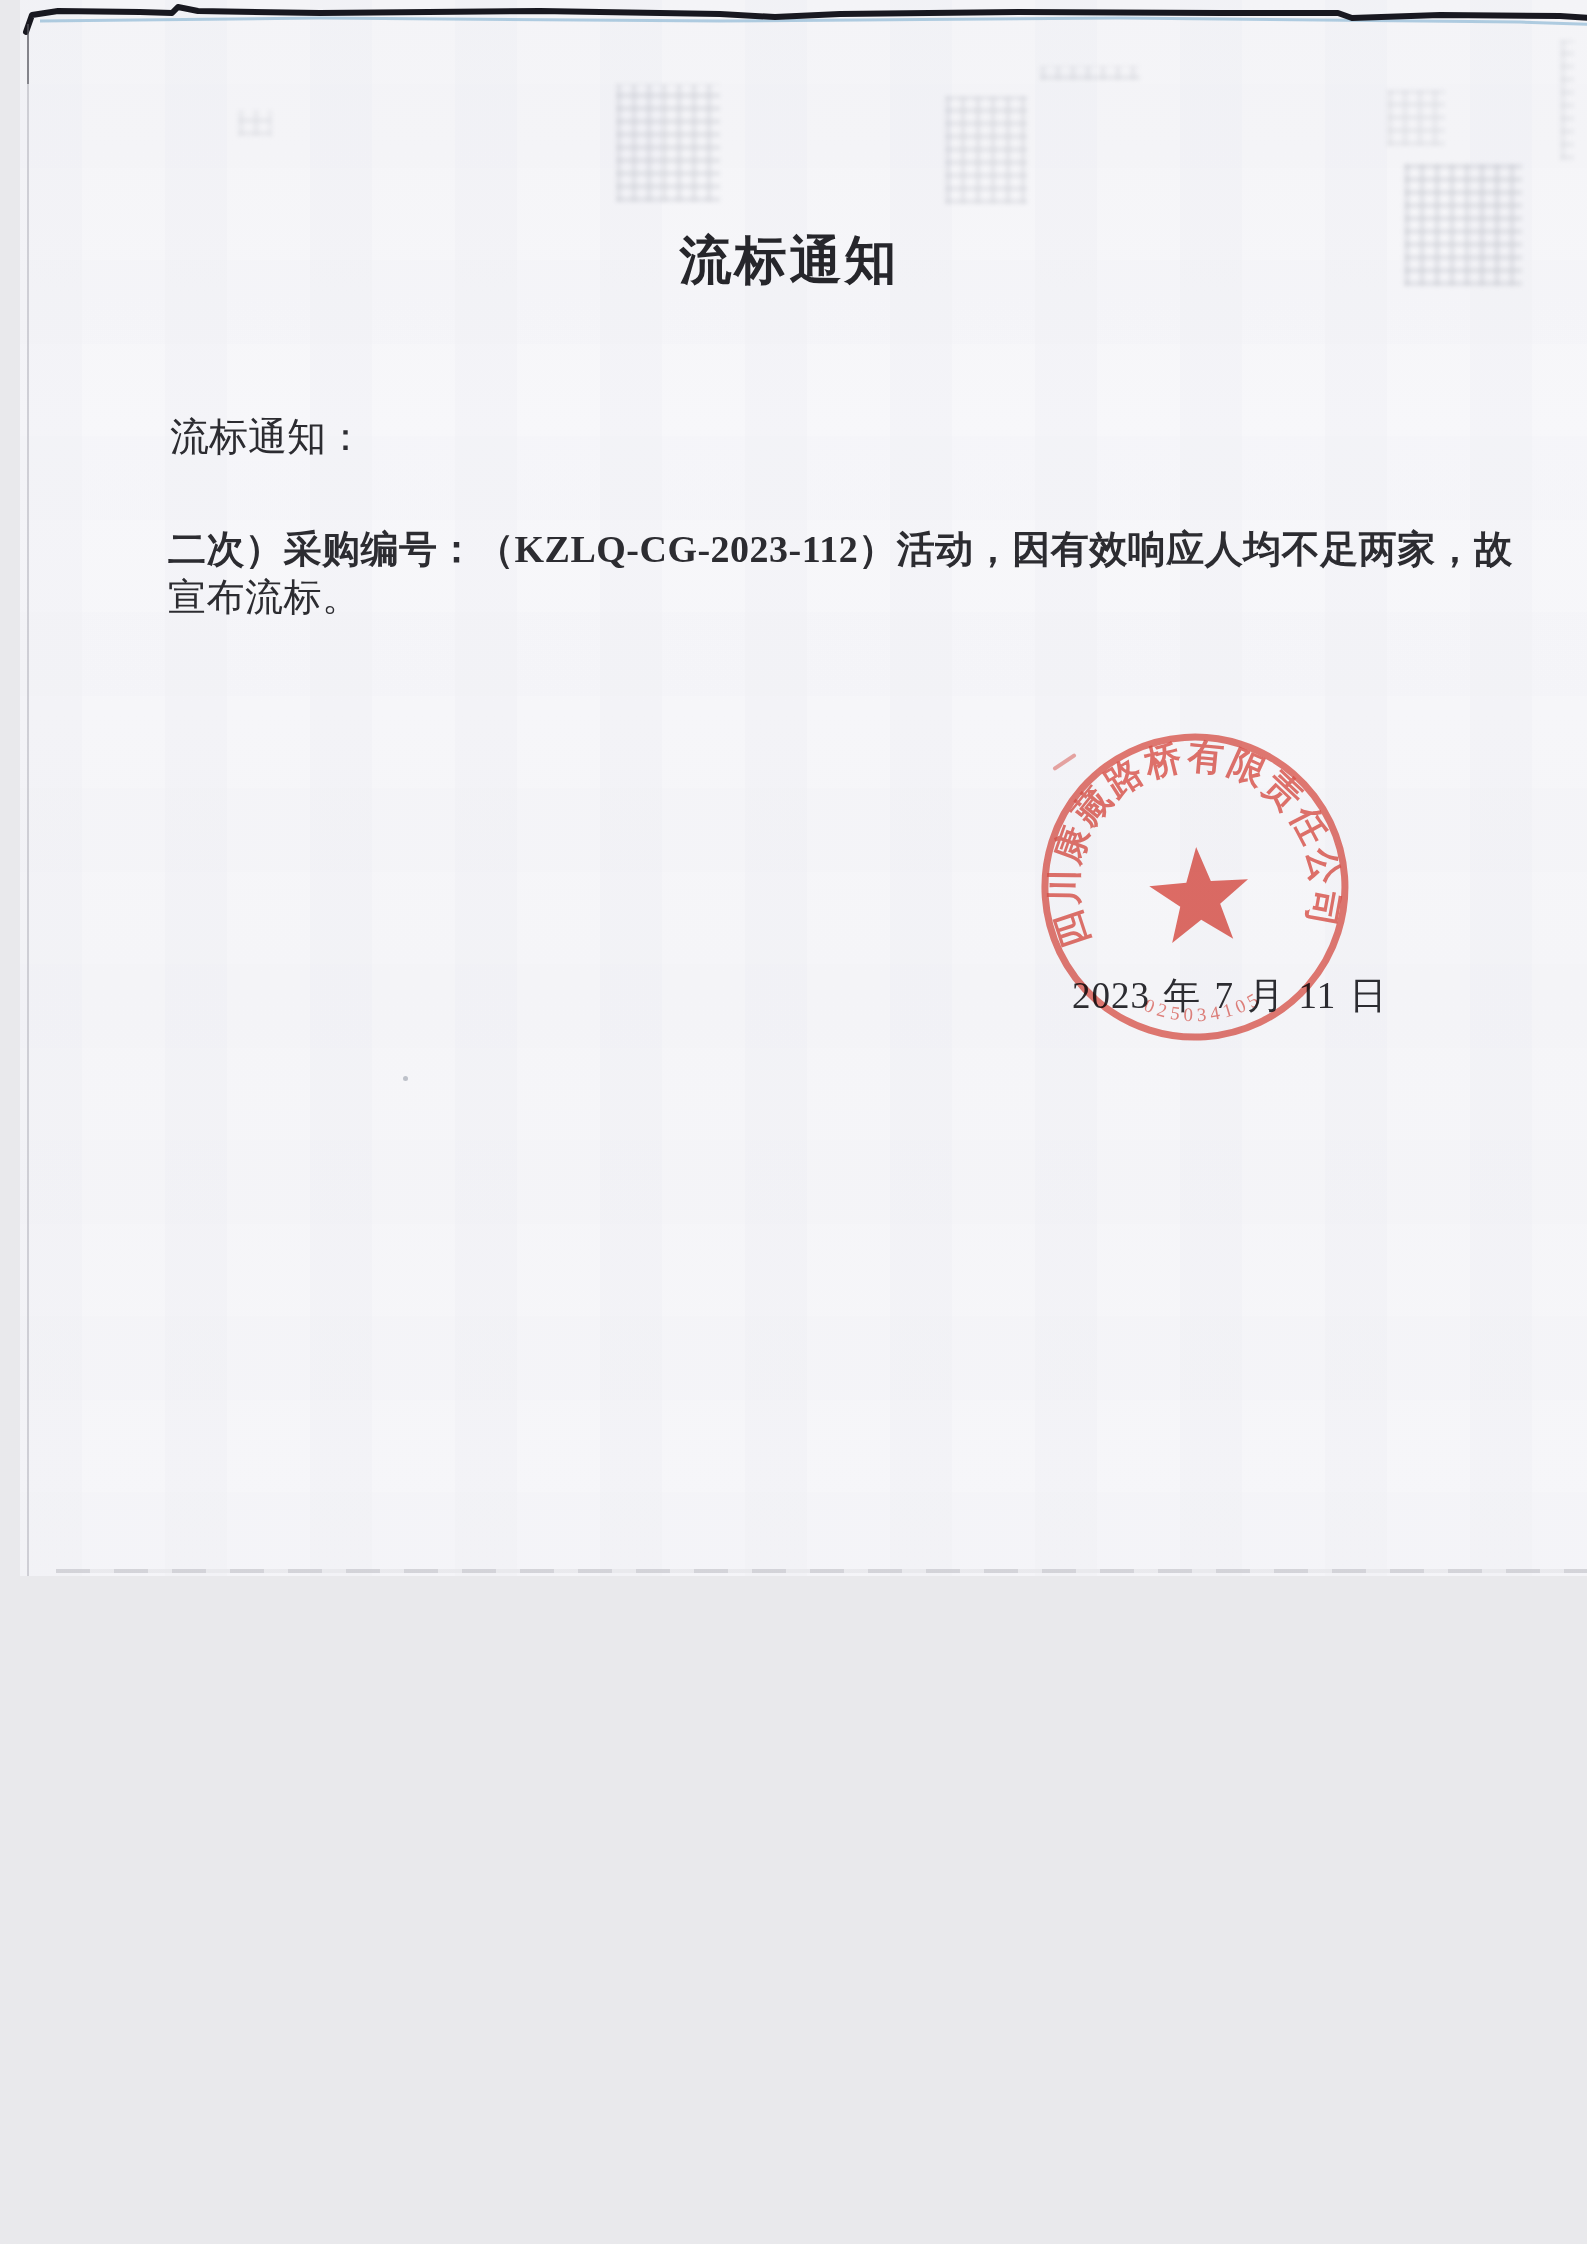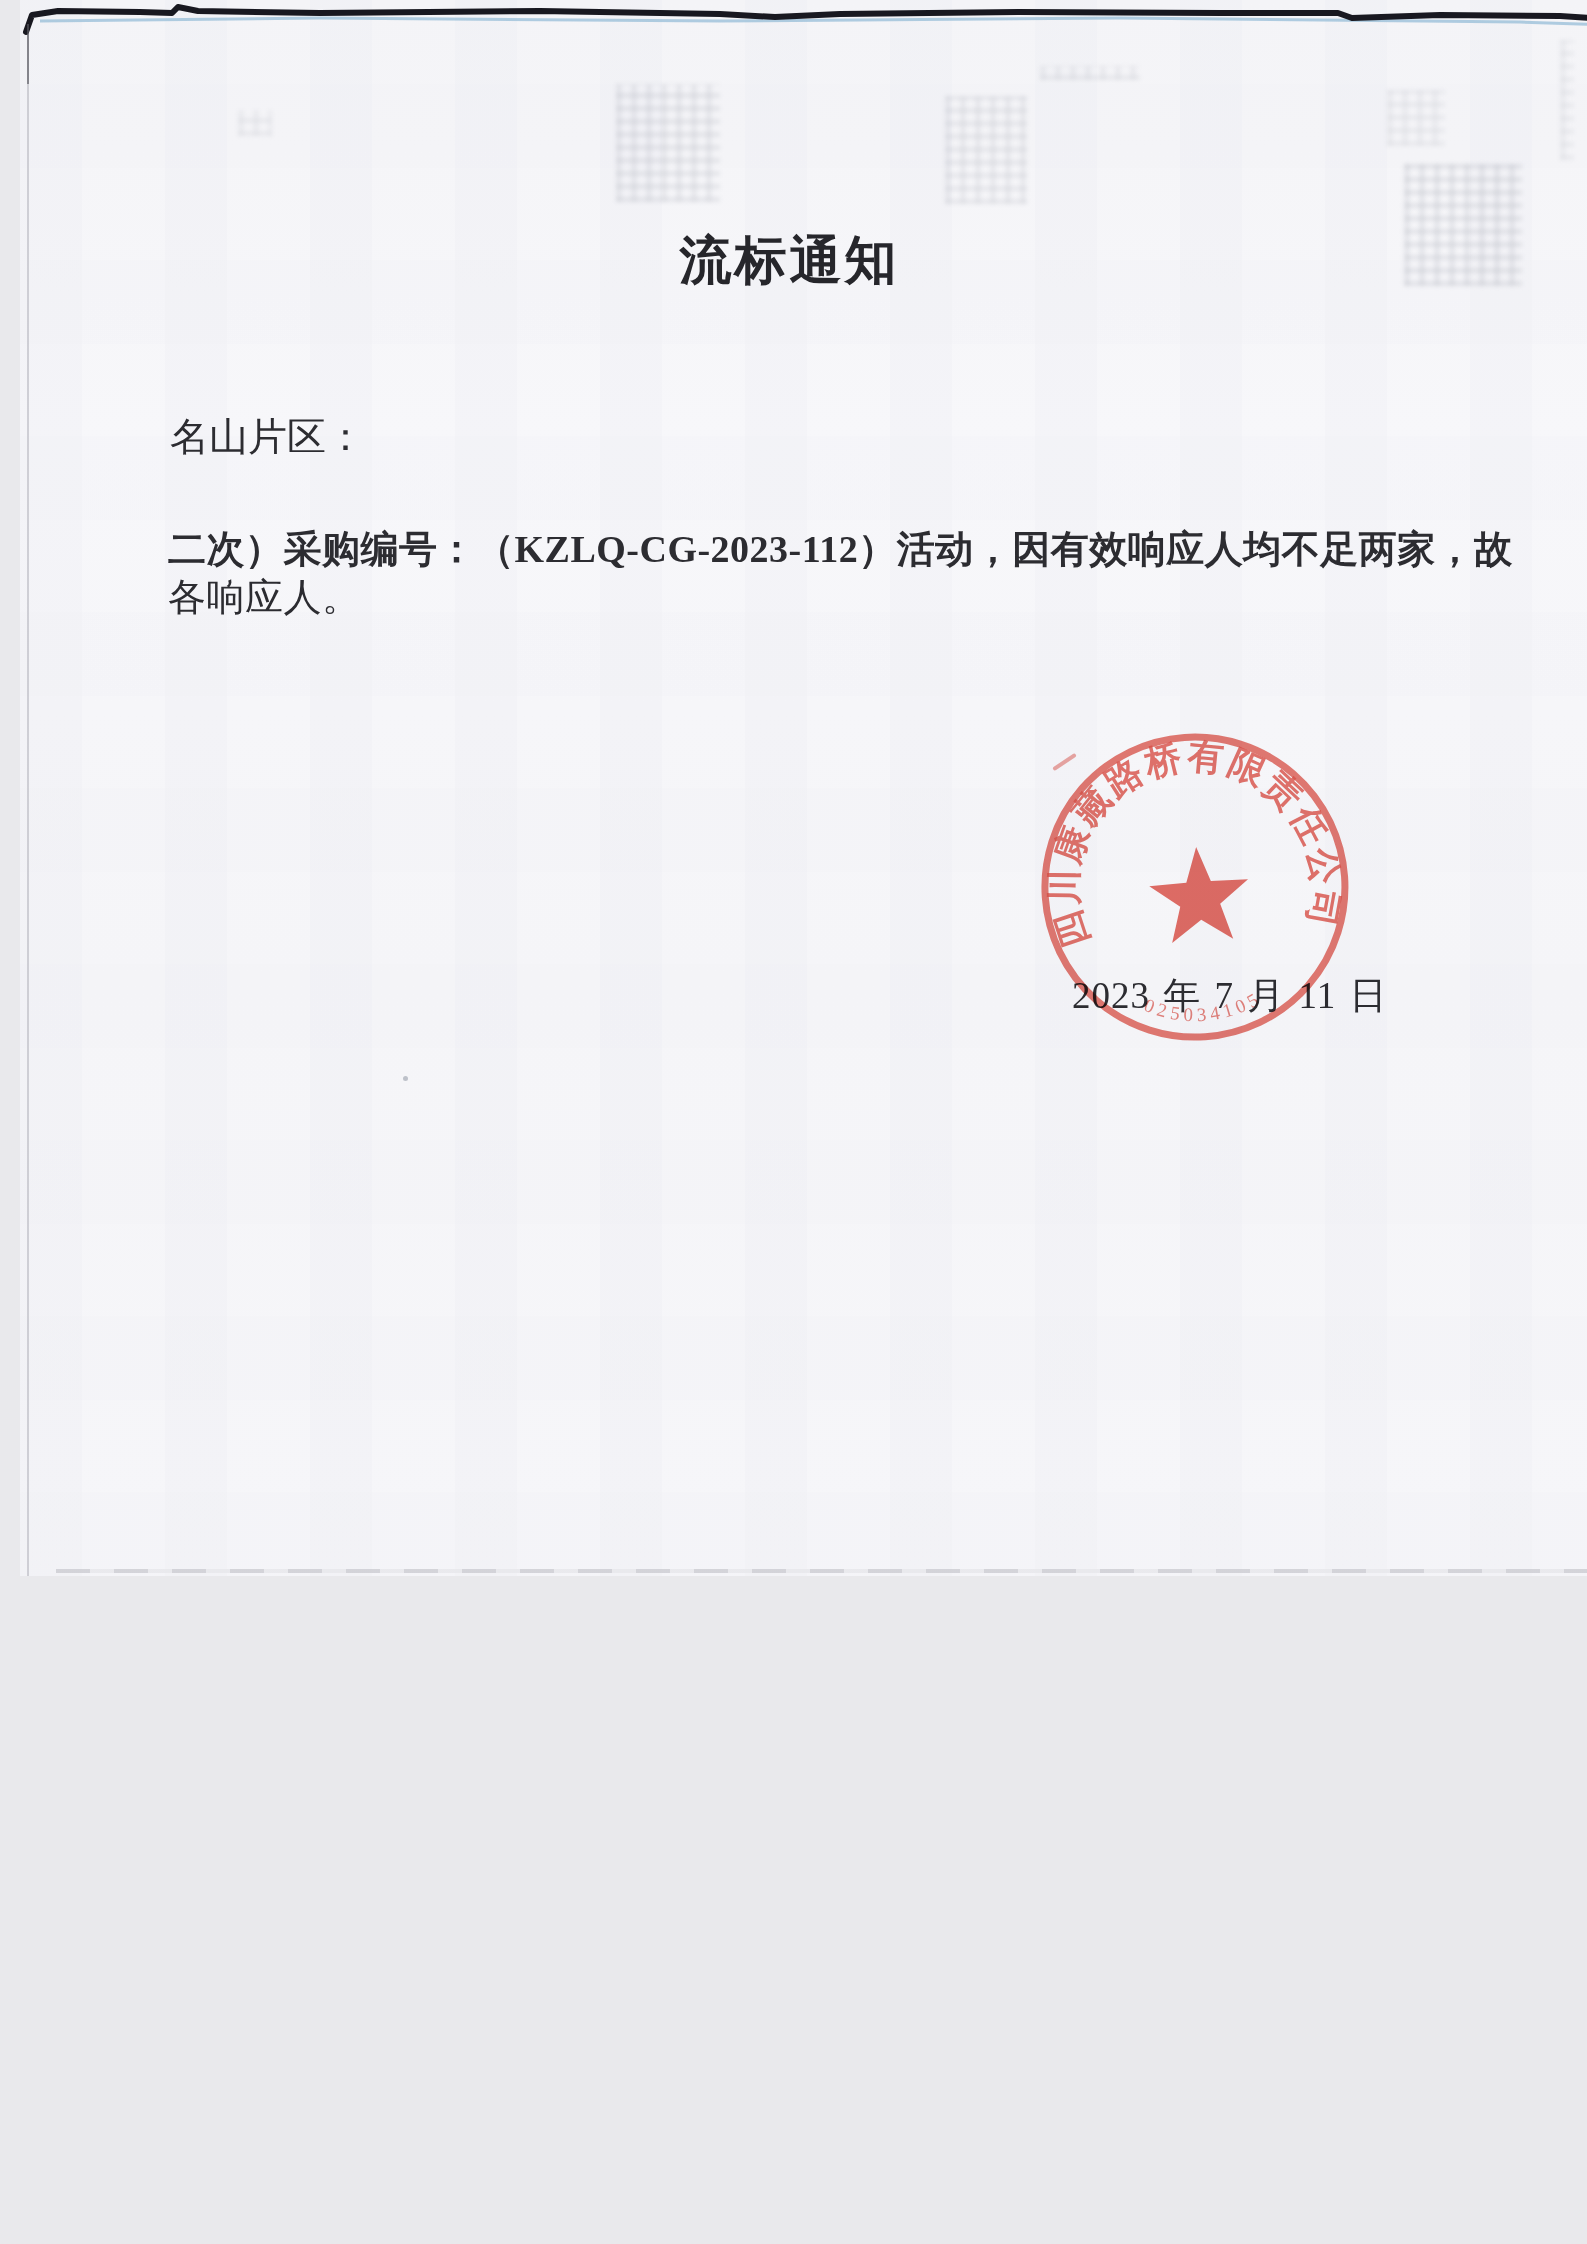--- a/index.html
+++ b/index.html
@@ -78,24 +78,24 @@
   <div class="abs ghost g3"></div>
   <div class="abs ghost g4"></div>
   <div class="abs ghost g5"></div>
   <div class="abs ghost g6"></div>
   <div class="abs ghost g7"></div>
   <div class="abs speck s1"></div>
   <div class="abs speck s2"></div>
 
   <div class="abs doc-title">流标通知</div>
 
-  <div class="abs salutation">名山片区：</div>
+  <div class="abs salutation">流标通知：</div>
 
   <div class="abs body-line line-2">二次）采购编号：（KZLQ-CG-2023-112）活动，因有效响应人均不足两家，故</div>
-  <div class="abs body-line line-3">各响应人。</div>
+  <div class="abs body-line line-3">宣布流标。</div>
 
 
   <div class="abs date-line">2023 年 7 月 11 日</div>
 
   <svg class="abs seal" viewBox="0 0 332 332">
     <defs>
       <path id="sealArcTop" d="M 58.1 214.9 A 118 118 0 1 1 271.9 214.9" fill="none"></path>
       <path id="sealArcBottom" d="M 71.4 258.4 A 128 128 0 0 0 258.6 258.4" fill="none"></path>
     </defs>
     <circle cx="165" cy="165" r="150" fill="none" stroke="#dd4237" stroke-width="7" stroke-opacity="0.78"></circle>

